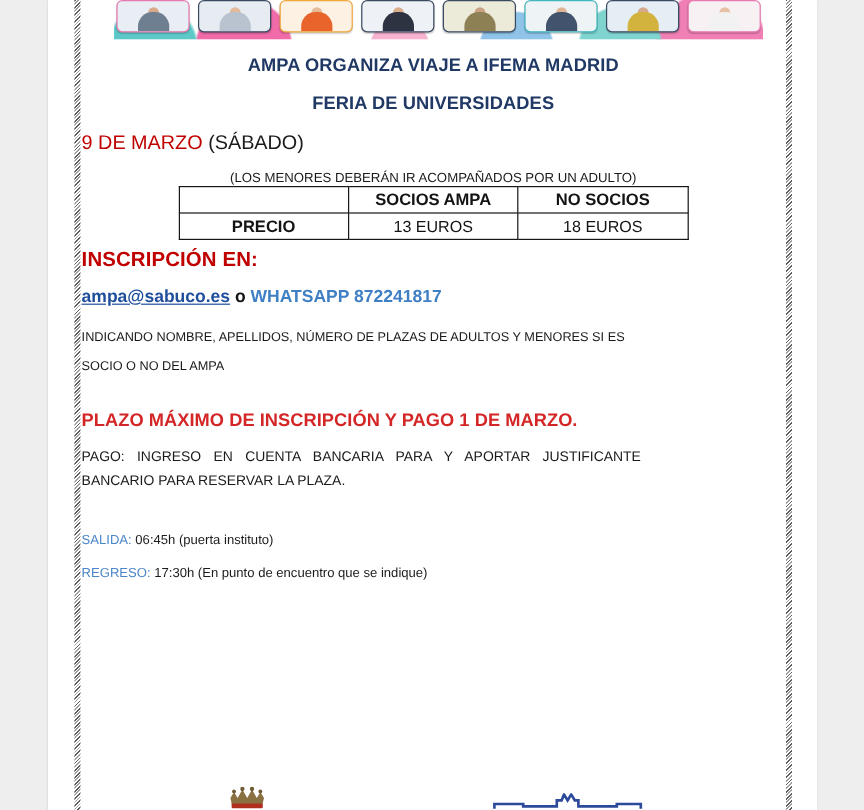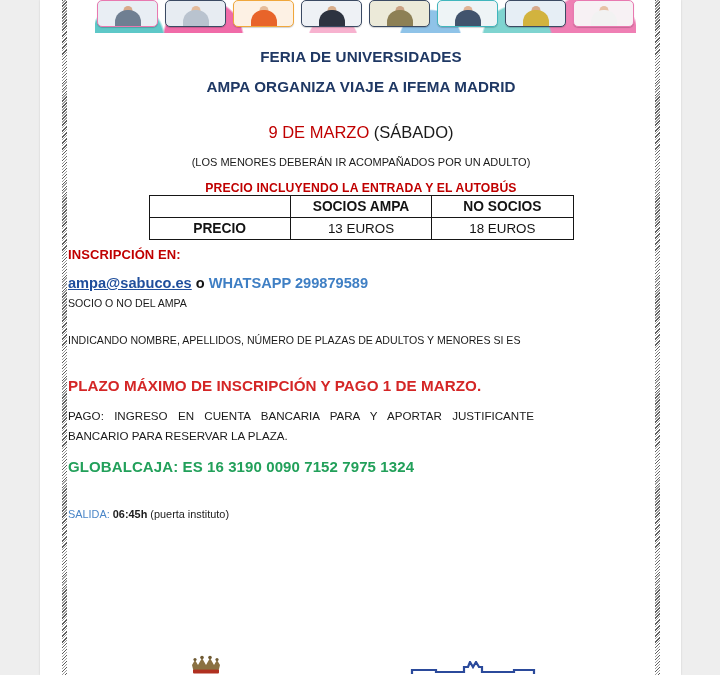--- a/index.html
+++ b/index.html
@@ -136,22 +136,22 @@
     text-align: center;
     color: #1f3864;
     font-weight: bold;
     font-size: 15.2px;
     letter-spacing: 0.1px;
   }
   .title-main { margin-top: 13px; }
   .title-sub  { margin-top: 15px; }
 
   .date-line {
-    text-align: center;
-    margin-top: 28px;
+    text-align: left;
+    margin-top: 15px;
     font-size: 16.5px;
   }
   .date-red   { color: #c00000; font-weight: normal; }
   .date-black { color: #1a1a1a; }
 
   .bullet-row {
     margin-top: 17px;
     text-align: center;
     font-size: 11.6px;
   }
@@ -200,21 +200,21 @@
     font-size: 13.4px;
     padding: 0;
   }
   table.price td.hd    { font-weight: bold; font-size: 13.8px; }
   table.price td.rowhd { font-weight: bold; font-size: 13.8px; }
   table.price td.blank { border-color: #161616; }
 
   
   .inscripcion {
     margin-top: 7px;
-    font-size: 13px;
+    font-size: 17px;
     font-weight: bold;
     color: #c00000;
     letter-spacing: 0.1px;
   }
   .contact-line {
     margin-top: 13px;
     font-size: 14.6px;
     font-weight: bold;
   }
   .mail-link {
@@ -258,21 +258,21 @@
   }
 
   
   .time-line {
     font-size: 10.9px;
     color: #1b1b1b;
   }
   .time-line.first { margin-top: 33px; }
   .time-line.second { margin-top: 16px; }
   .time-label { color: #4a86c8; }
-  .time-value { font-weight: bold; color: #1b1b1b; }
+  .time-value { font-weight: normal; color: #1b1b1b; }
   .time-rest  { color: #1b1b1b; }
 
   
   .logos {
     position: absolute;
     left: 0; right: 0;
     top: 652px;
     height: 23px;
   }
   .logo-crown {
@@ -331,61 +331,60 @@
               <i class="head"></i>
               <i class="body"></i>
             </div>
           <div class="thumb t8">
               <i class="head"></i>
               <i class="body"></i>
             </div>
         </div>
       </div>
 
+      <p class="line title-main">AMPA ORGANIZA VIAJE A IFEMA MADRID</p>
+
       <p class="line title-sub">FERIA DE UNIVERSIDADES</p>
 
-      <p class="line title-main">AMPA ORGANIZA VIAJE A IFEMA MADRID</p>
-
       <p class="line date-line"><span class="date-red">9 DE MARZO</span><span class="date-black"> (SÁBADO)</span></p>
 
 
       <p class="line paren-line">(LOS MENORES DEBERÁN IR ACOMPAÑADOS POR UN ADULTO)</p>
 
-      <p class="line precio-line">PRECIO INCLUYENDO LA ENTRADA Y EL AUTOBÚS</p>
 
       <table class="price">
         <tbody>
           <tr>
             <td class="blank"></td>
             <td class="hd">SOCIOS AMPA</td>
             <td class="hd">NO SOCIOS</td>
           </tr>
           <tr>
             <td class="rowhd">PRECIO</td>
             <td>13 EUROS</td>
             <td>18 EUROS</td>
           </tr>
         </tbody>
       </table>
 
       <p class="line inscripcion">INSCRIPCIÓN EN:</p>
 
-      <p class="line contact-line"><a class="mail-link" href="#">ampa@sabuco.es</a><span class="sep-o"> o </span><span class="wa">WHATSAPP 299879589</span></p>
-
+      <p class="line contact-line"><a class="mail-link" href="#">ampa@sabuco.es</a><span class="sep-o"> o </span><span class="wa">WHATSAPP 872241817</span></p>
+
+      <p class="line indicando">INDICANDO NOMBRE, APELLIDOS, NÚMERO DE PLAZAS DE ADULTOS Y MENORES SI ES</p>
       <p class="line indicando" style="margin-top:0">SOCIO O NO DEL AMPA</p>
-      <p class="line indicando">INDICANDO NOMBRE, APELLIDOS, NÚMERO DE PLAZAS DE ADULTOS Y MENORES SI ES</p>
 
       <p class="line plazo">PLAZO MÁXIMO DE INSCRIPCIÓN Y PAGO 1 DE MARZO.</p>
 
       <p class="line pago-par"><b>PAGO:</b><span> INGRESO EN CUENTA BANCARIA PARA Y APORTAR JUSTIFICANTE BANCARIO PARA RESERVAR LA PLAZA.</span></p>
 
-      <p class="line globalcaja">GLOBALCAJA: ES 16 3190 0090 7152 7975 1324</p>
 
       <p class="line time-line first"><span class="time-label">SALIDA:</span><span class="time-value"> 06:45h</span><span class="time-rest"> (puerta instituto)</span></p>
 
+      <p class="line time-line second"><span class="time-label">REGRESO:</span><span class="time-value"> 17:30h</span><span class="time-rest"> (En punto de encuentro que se indique)</span></p>
 
     </div>
 
     <div class="logos">
       <svg class="logo-crown" viewBox="0 0 40 20">
         <path d="M6 10 L9 5 L12 10 L16 3 L20 10 L24 3 L28 10 L31 5 L34 10 L33 14 L7 14 Z" fill="#8a7142"></path>
         <circle cx="9" cy="4.5" r="1.6" fill="#6f5a33"></circle>
         <circle cx="16" cy="2.5" r="1.8" fill="#6f5a33"></circle>
         <circle cx="24" cy="2.5" r="1.8" fill="#6f5a33"></circle>
         <circle cx="31" cy="4.5" r="1.6" fill="#6f5a33"></circle>

